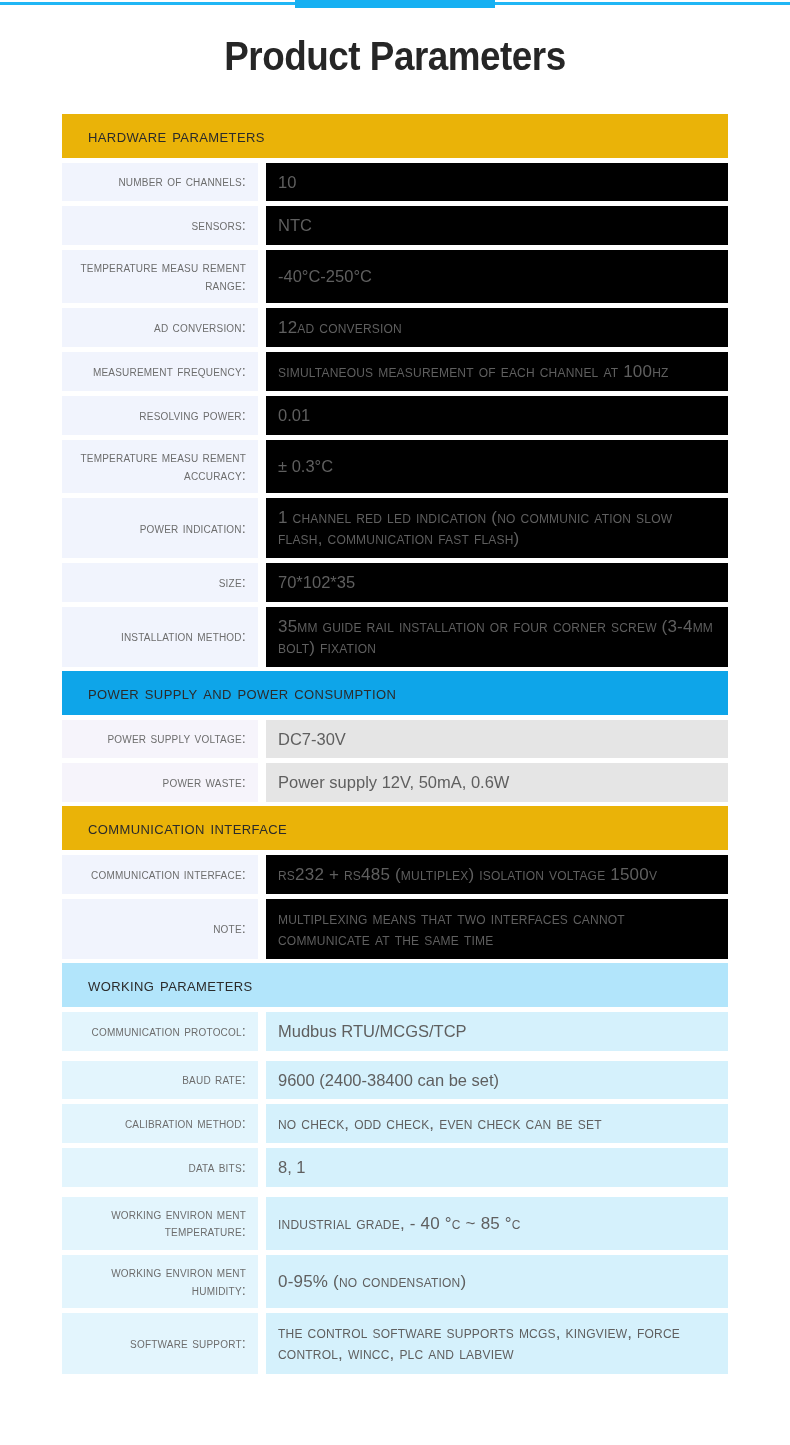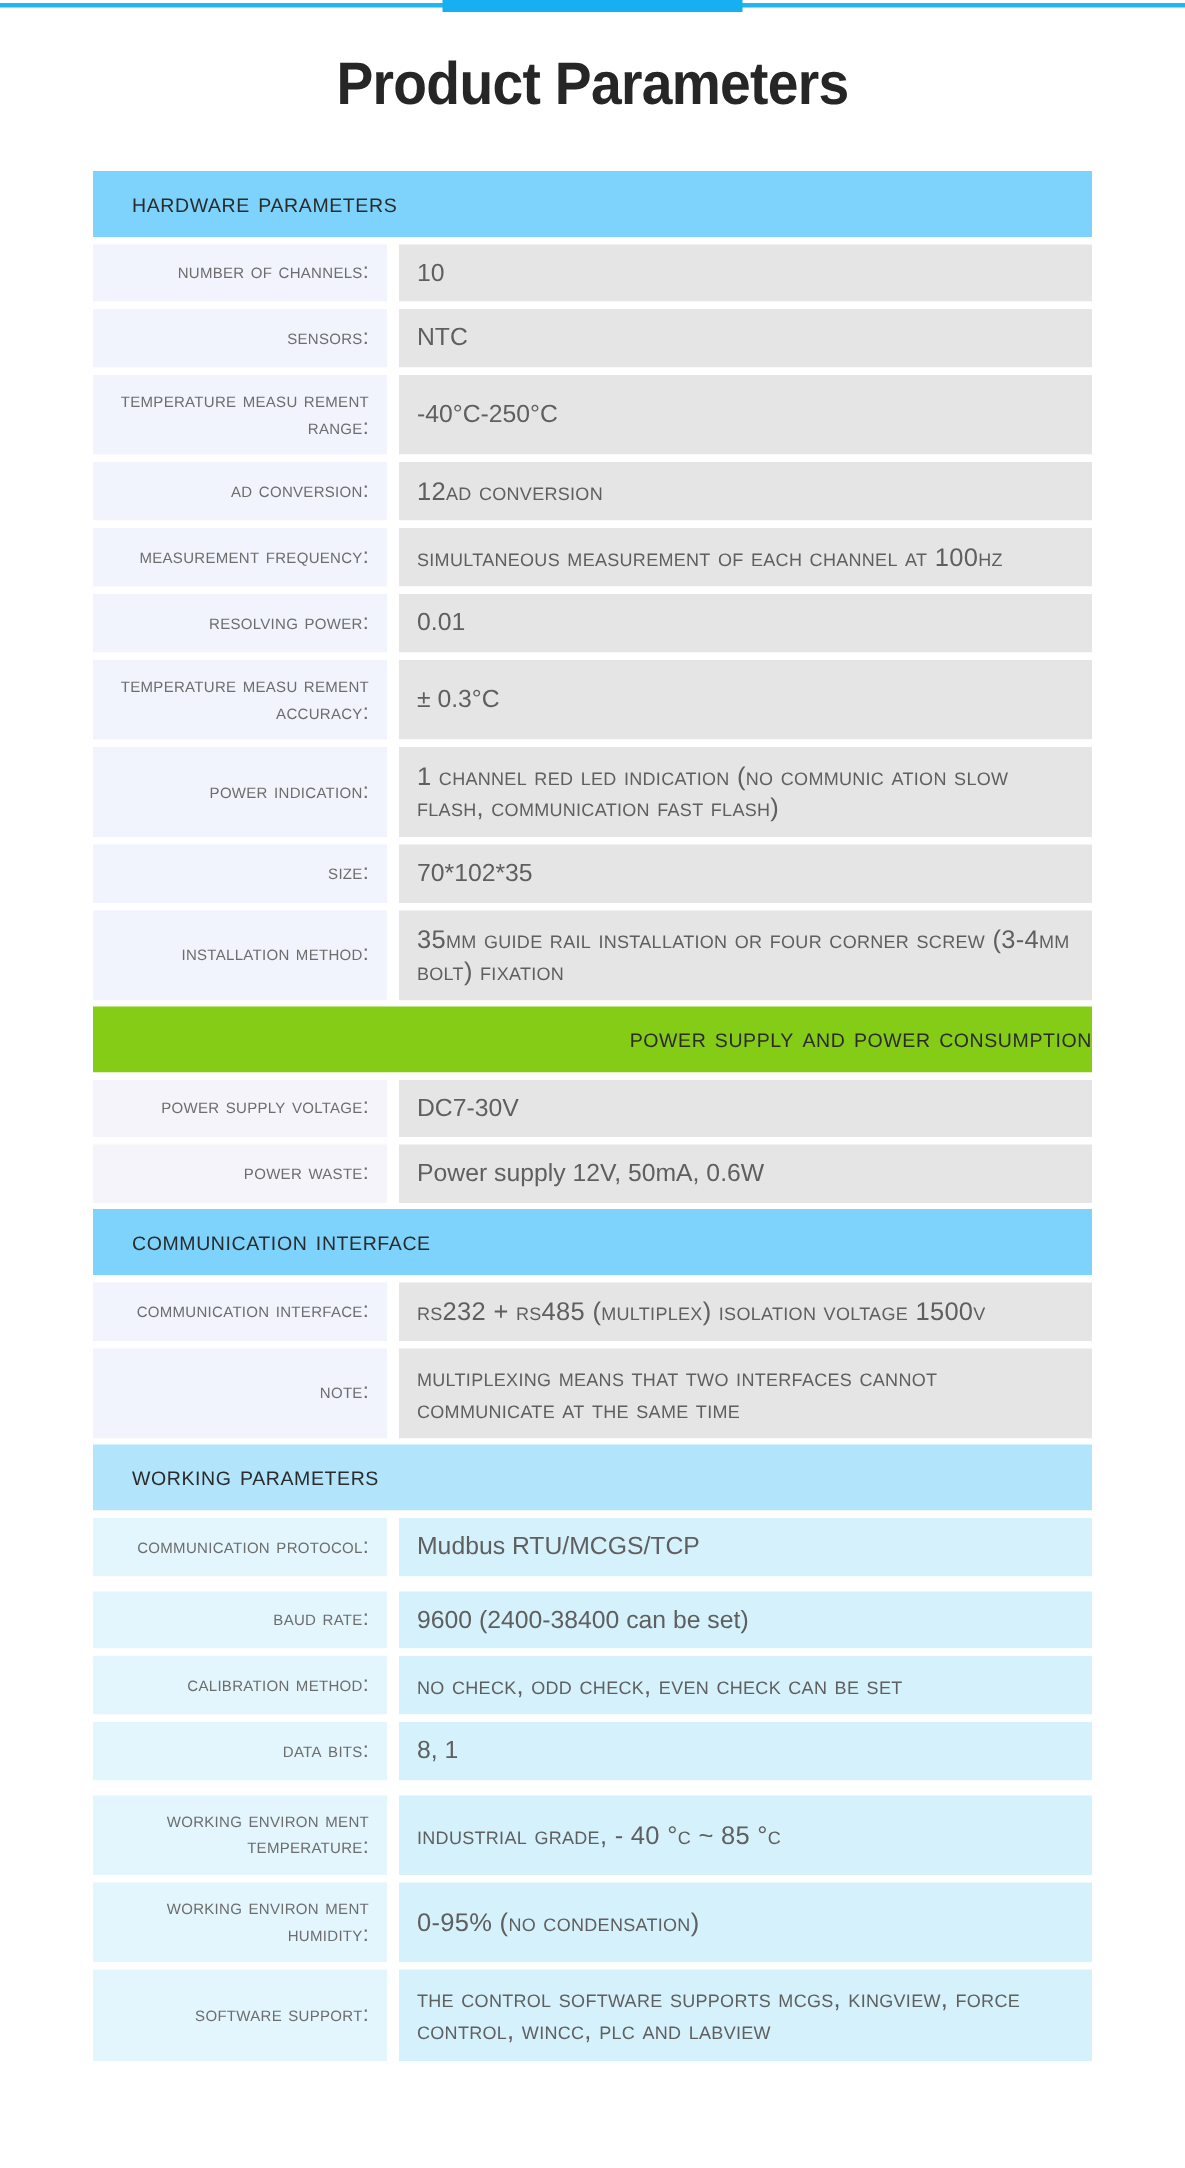--- a/index.html
+++ b/index.html
@@ -97,26 +97,26 @@
     font-variant: small-caps;
     text-transform: lowercase;
     font-size: 17px;
     letter-spacing: 0.2px;
   }
 
   .rowgap td { height: 5px; padding: 0; background: #ffffff !important; }
   .seczone td { height: 4px; padding: 0; background: #ffffff !important; }
 
   
-  .blue .section-head { background: #7dd3fc; padding-left: 26px; }
+  .blue .section-head { background: #eab308; padding-left: 26px; }
   .blue .cell-label { background: #f1f4fd; }
-  .blue .cell-value { background: #e5e5e5; }
-
-  
-  .purple .section-head { background: #84cc16; text-align: right; }
+  .blue .cell-value { background: #000000; }
+
+  
+  .purple .section-head { background: #0ea5e9; }
   .purple .cell-label { background: #f6f4fb; }
   .purple .cell-value { background: #e5e5e5; }
 
   
   .cyan .section-head { background: #b2e5fb; }
   .cyan .cell-label { background: #e3f5fd; }
   .cyan .cell-value { background: #d5f1fc; }
   .cyan .cell-label.white { background: #ffffff; }
 </style>
 </head>

